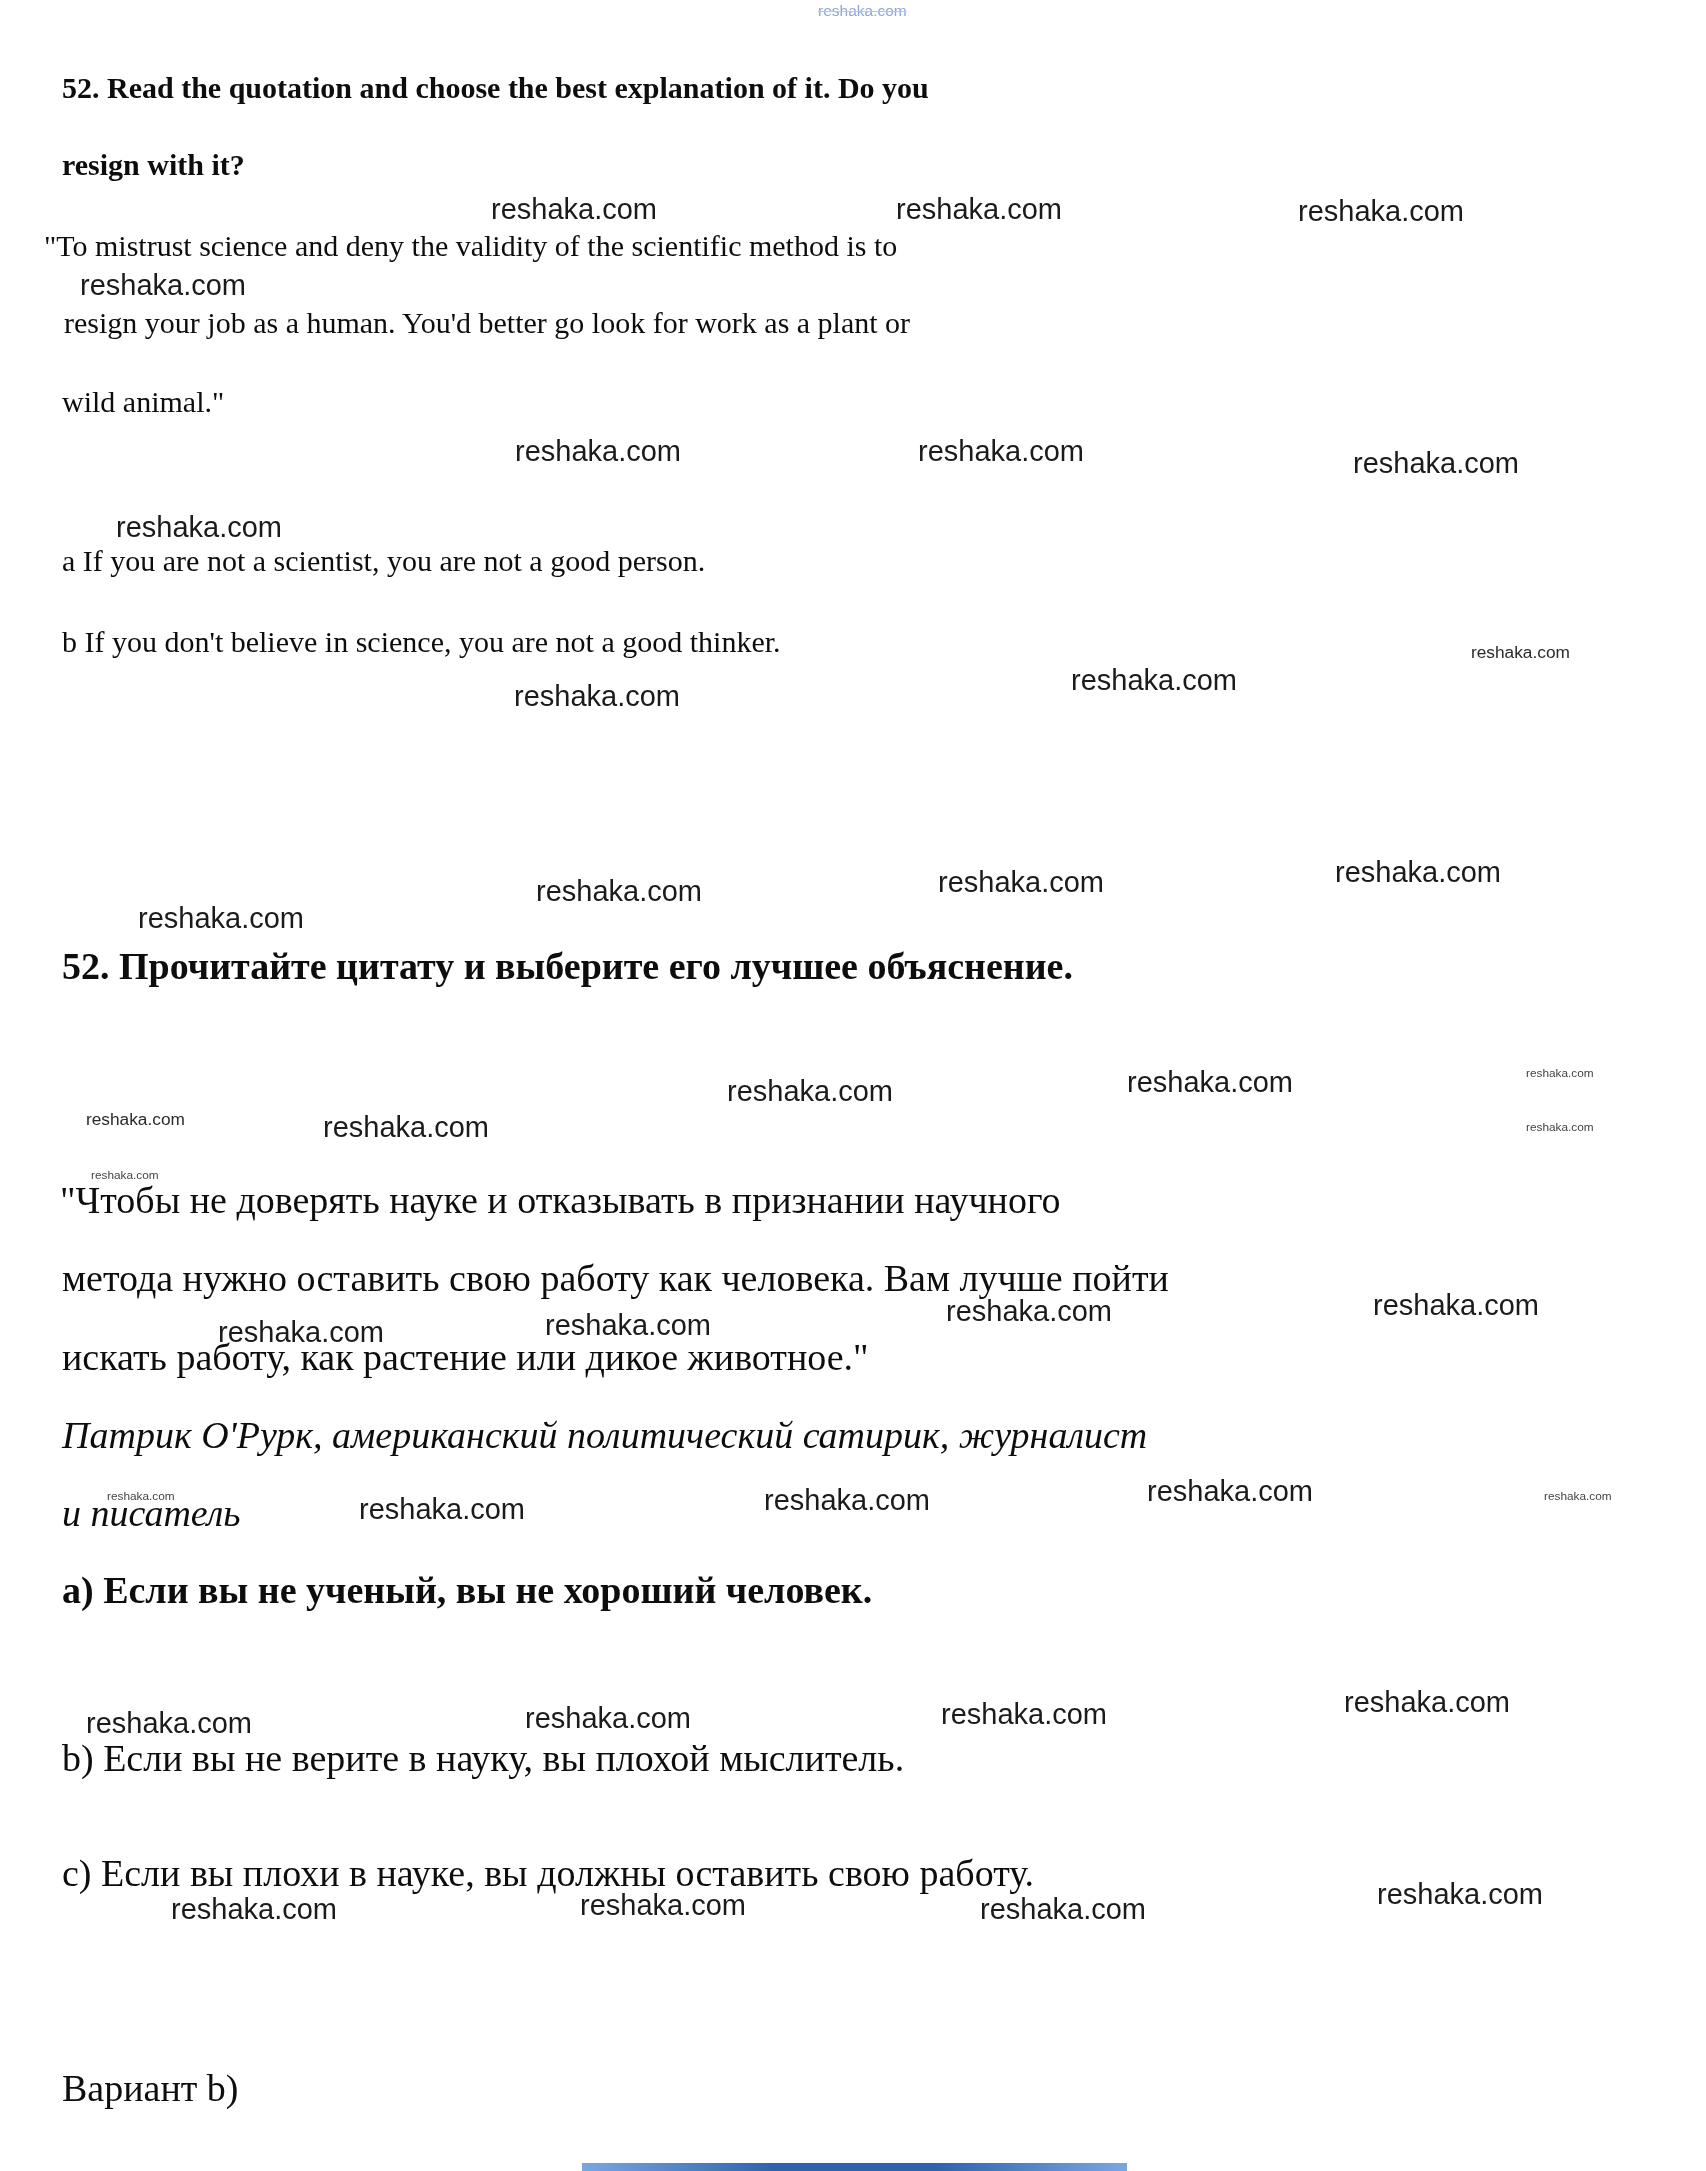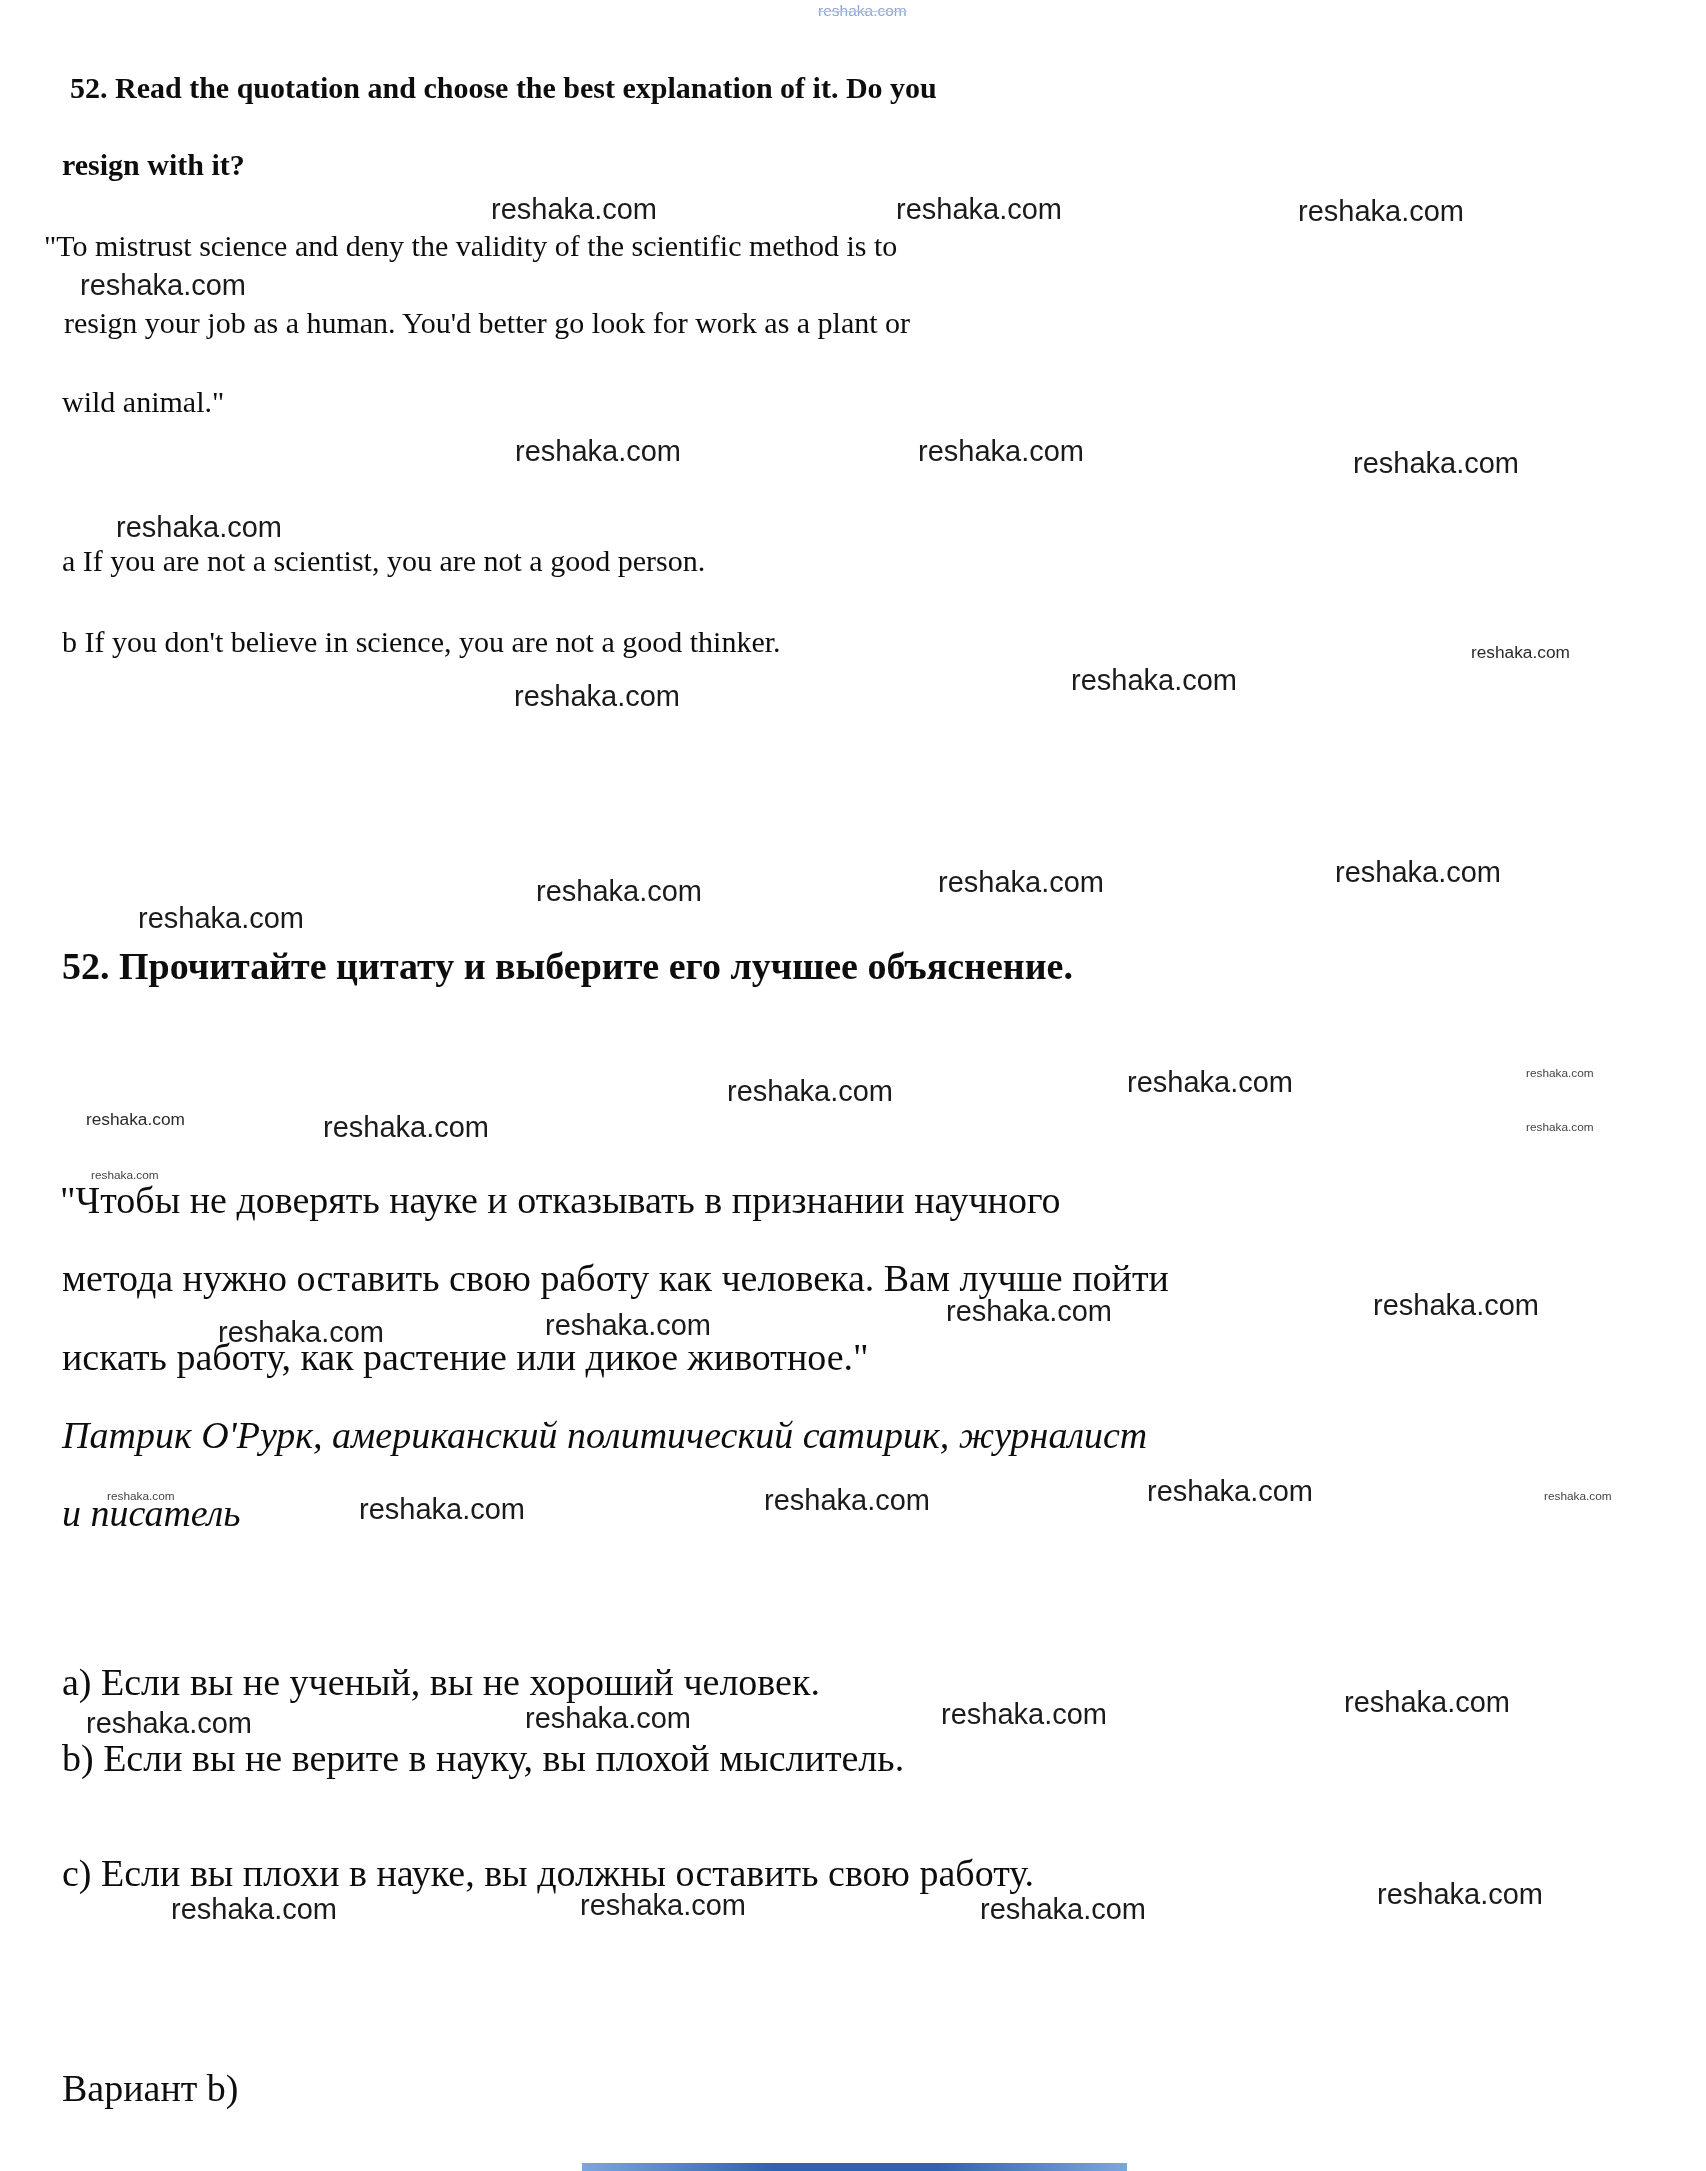--- a/index.html
+++ b/index.html
@@ -90,41 +90,41 @@
   <span class="wm" style="left:1377px; top:1878px;">reshaka.com</span>
 
   <span class="wm-sm" style="left:1471px; top:642px;">reshaka.com</span>
   <span class="wm-sm" style="left:86px;   top:1109px;">reshaka.com</span>
   <span class="wm-xs" style="left:1526px; top:1066px;">reshaka.com</span>
   <span class="wm-xs" style="left:1526px; top:1120px;">reshaka.com</span>
   <span class="wm-xs" style="left:91px;  top:1168px;">reshaka.com</span>
   <span class="wm-xs" style="left:107px;  top:1489px;">reshaka.com</span>
   <span class="wm-xs" style="left:1544px; top:1489px;">reshaka.com</span>
 
-  <div class="line en bold" style="left:70px; top:71px;">52. Read the quotation and choose the best explanation of it. Do you</div>
+  <div class="line en bold" style="left:62px; top:71px;">52. Read the quotation and choose the best explanation of it. Do you</div>
   <div class="line en bold" style="left:62px; top:148px;">resign with it?</div>
 
   <div class="line en" style="left:44px; top:229px;">"To mistrust science and deny the validity of the scientific method is to</div>
   <div class="line en" style="left:64px; top:306px;">resign your job as a human. You'd better go look for work as a plant or</div>
   <div class="line en" style="left:62px; top:385px;">wild animal."</div>
 
 
   <div class="line en" style="left:62px; top:544px;">a If you are not a scientist, you are not a good person.</div>
   <div class="line en" style="left:62px; top:625px;">b If you don't believe in science, you are not a good thinker.</div>
 
   <div class="line ru bold" style="left:62px; top:944px;">52. Прочитайте цитату и выберите его лучшее объяснение.</div>
 
   <div class="line ru" style="left:60px; top:1178px;">"Чтобы не доверять науке и отказывать в признании научного</div>
   <div class="line ru" style="left:62px; top:1256px;">метода нужно оставить свою работу как человека. Вам лучше пойти</div>
   <div class="line ru" style="left:62px; top:1335px;">искать работу, как растение или дикое животное."</div>
 
   <div class="line ru ital" style="left:62px; top:1413px;">Патрик О'Рурк, американский политический сатирик, журналист</div>
   <div class="line ru ital" style="left:62px; top:1491px;">и писатель</div>
 
-  <div class="line ru" style="left:62px; top:1660px;">а) Если вы не ученый, вы не хороший человек.</div>
+  <div class="line ru" style="left:62px; top:1568px;font-weight:bold;">а) Если вы не ученый, вы не хороший человек.</div>
   <div class="line ru" style="left:62px; top:1736px;">b) Если вы не верите в науку, вы плохой мыслитель.</div>
   <div class="line ru" style="left:62px; top:1815px;margin-top:36px;">c) Если вы плохи в науке, вы должны оставить свою работу.</div>
 
   <div class="line ru" style="left:62px; top:2066px;">Вариант b)</div>
 
   <div class="bottom-bar"></div>
 
 </div>
 
 

